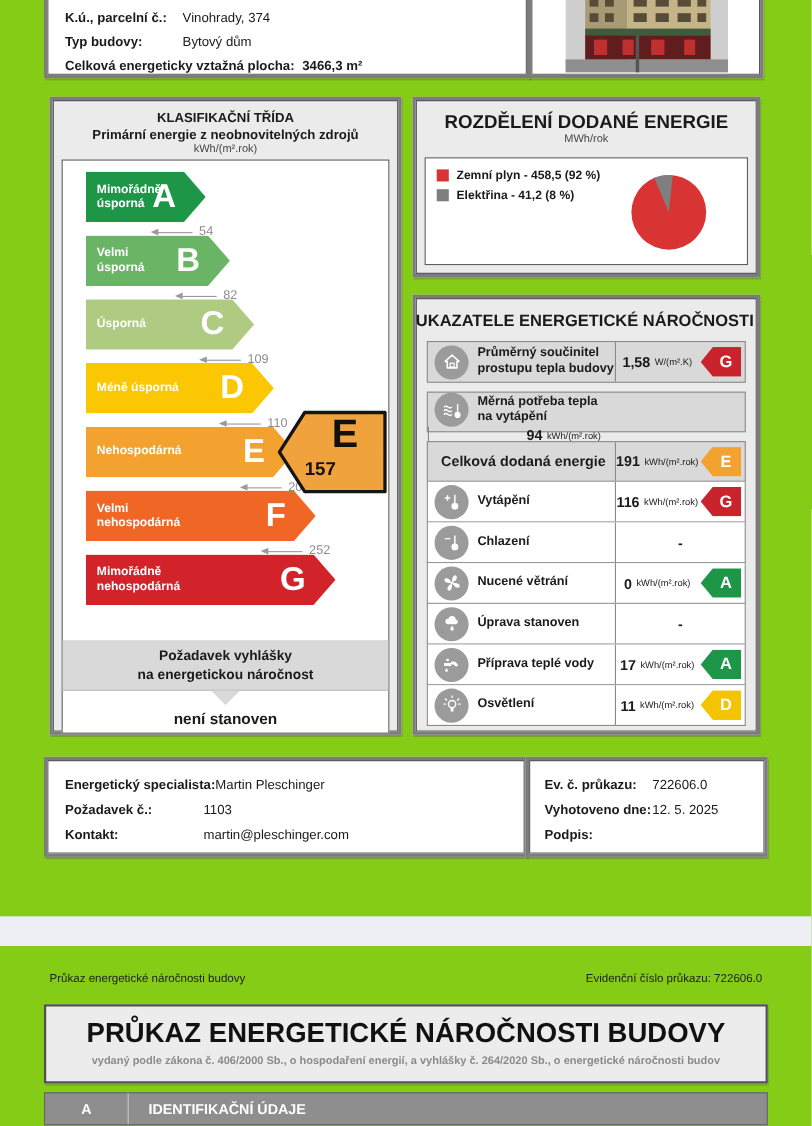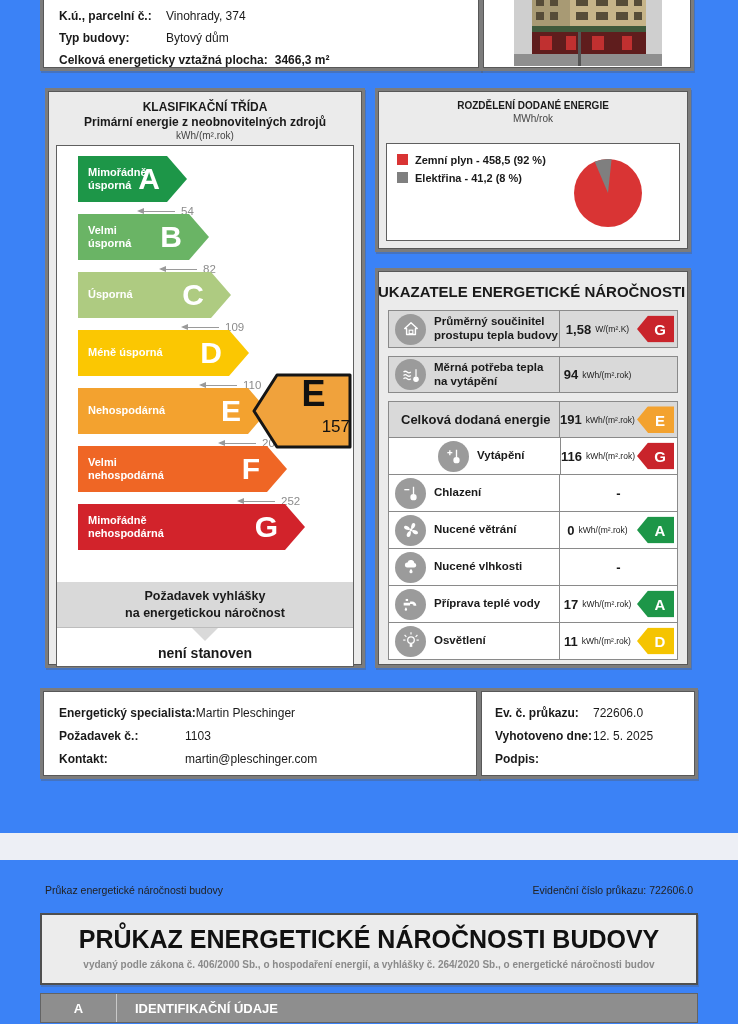--- a/index.html
+++ b/index.html
@@ -1,16 +1,16 @@
 <!DOCTYPE html>
 <html><head>
 <meta charset="utf-8">
 <style>
   html,body{margin:0;padding:0;background:#fff;}
-  .screen{position:relative;width:738px;height:1024px;overflow:hidden;background:#3b82f6;
+  .screen{position:relative;width:738px;height:1024px;overflow:hidden;background:#84cc16;
           font-family:"Liberation Sans","DejaVu Sans",sans-serif;color:#1a1a1a;}
   *{box-sizing:border-box;}
 
   
   .box{position:absolute;background:#fff;border:3px solid #7c7c7c;box-shadow:inset 0 0 0 1px #585858, 1px 2px 0 rgba(90,90,90,.35);}
   .panel{position:absolute;background:#ebebeb;border:3px solid #7c7c7c;box-shadow:inset 0 0 0 1px #585858, 1px 2px 0 rgba(90,90,90,.35);}
   .inner{position:absolute;background:#fff;border:1px solid #5f5f5f;}
 
   
   .info-box{left:40px;top:-24px;width:442px;height:95px;padding:30px 14px 0 16px;font-size:12px;}
@@ -36,21 +36,21 @@
   .alabel{padding-left:10px;font-size:11px;font-weight:bold;line-height:1.2;white-space:pre-line;max-width:118px;}
   .aletter{position:absolute;right:27px;top:50%;transform:translateY(-50%);font-size:30px;font-weight:bold;line-height:1;}
   .c-a{background:#1d9648;} .c-b{background:#6ab465;} .c-c{background:#aecb81;}
   .c-d{background:#fbc702;} .c-e{background:#f3a22f;} .c-f{background:#ef6625;} .c-g{background:#d2232b;}
   .th{position:absolute;display:flex;align-items:center;gap:6px;color:#8c8c8c;font-size:11.5px;height:12px;}
   .th .line{width:36px;height:1px;background:#9a9a9a;position:relative;}
   .th .line::before{content:'';position:absolute;left:-2px;top:-3px;border-right:7px solid #9a9a9a;
                     border-top:3.5px solid transparent;border-bottom:3.5px solid transparent;}
   .marker{position:absolute;left:194px;top:226px;width:102px;height:78px;}
   .marker .mE{position:absolute;left:26px;right:3px;top:3px;text-align:center;font-size:36px;font-weight:bold;color:#111;line-height:1.05;}
-  .marker .mV{position:absolute;left:26px;right:3px;top:45px;text-align:right;font-size:17px;font-weight:normal;color:#111;}
+  .marker .mV{position:absolute;left:26px;right:3px;top:45px;text-align:left;font-size:17px;font-weight:bold;color:#111;}
   .req{position:absolute;left:0;right:0;top:436px;height:46px;background:#d9d9d9;border-bottom:1px solid #bdbdbd;
        display:flex;align-items:center;justify-content:center;text-align:center;
        font-size:12.5px;font-weight:bold;white-space:pre-line;line-height:1.3;}
   .req-notch{position:absolute;top:482px;left:50%;transform:translateX(-50%);width:0;height:0;
              border-left:13px solid transparent;border-right:13px solid transparent;border-top:13px solid #d9d9d9;}
   .req-val{position:absolute;left:0;right:0;top:499px;text-align:center;font-size:14px;font-weight:bold;}
 
   
   .dist-panel{left:375px;top:88px;width:316px;height:164px;}
   .dist-inner{left:8px;right:8px;top:52px;bottom:8px;}
@@ -249,21 +249,21 @@
 
       <div class="req">Požadavek vyhlášky
 na energetickou náročnost</div>
       <div class="req-notch"></div>
       <div class="req-val">není stanoven</div>
     </div>
   </div>
 
   <div class="panel dist-panel">
     <div class="ph">
-      <div class="pt" style="font-size:10px;">ROZDĚLENÍ DODANÉ ENERGIE</div>
+      <div class="pt" style="font-size:17px;">ROZDĚLENÍ DODANÉ ENERGIE</div>
       <div class="pu">MWh/rok</div>
     </div>
     <div class="inner dist-inner">
       <div class="legend">
         <div class="leg-row">
           <span class="leg-sq" style="background:#d93434;"></span>
           <span>Zemní plyn - 458,5 (92 %)</span>
         </div>
         <div class="leg-row">
           <span class="leg-sq" style="background:#7f7f7f;"></span>
@@ -292,21 +292,21 @@
           <span class="ilabel">Průměrný součinitel
 prostupu tepla budovy</span>
         </div>
         <div class="cell-value">
           <span class="num">1,58</span>
           <span class="unit">W/(m².K)</span>
           <span class="badge b-g">G</span>
         </div>
       </div>
 
-      <div class="irow shaded" style="top:46px;height:37px;">
+      <div class="irow shaded" style="top:46px;height:37px;flex-direction:column;">
         <div class="cell-label">
           <span class="icon-circle">
             <svg viewBox="0 0 24 24" width="20" height="20" fill="none" stroke="#fff" stroke-width="1.5">
                 <path d="M3 8.5q2.2-2 4.4 0t4.4 0"></path>
                 <path d="M3 12.5q2.2-2 4.4 0t4.4 0"></path>
                 <path d="M3 16.5q2.2-2 4.4 0t4.4 0"></path>
                 <line x1="18" y1="5" x2="18" y2="14"></line>
                 <circle cx="18" cy="17" r="2.6" fill="#fff"></circle>
               </svg>
           </span>
@@ -323,21 +323,21 @@
         <div class="cell-label">
           <span class="ilabel big">Celková dodaná energie</span>
         </div>
         <div class="cell-value">
           <span class="num">191</span>
           <span class="unit">kWh/(m².rok)</span>
           <span class="badge b-e">E</span>
         </div>
       </div>
 
-      <div class="irow joined" style="top:128px;height:37px;padding-left:43px;">
+      <div class="irow joined" style="top:128px;height:37px;">
         <div class="cell-label">
           <span class="icon-circle">
             <svg viewBox="0 0 24 24" width="20" height="20" fill="none" stroke="#fff" stroke-width="1.6">
                 <line x1="4" y1="8" x2="10" y2="8"></line>
                 <line x1="7" y1="5" x2="7" y2="11"></line>
                 <line x1="15" y1="4.5" x2="15" y2="14"></line>
                 <circle cx="15" cy="17" r="3" fill="#fff"></circle>
               </svg>
           </span>
           <span class="ilabel">Vytápění</span>
@@ -386,21 +386,21 @@
       </div>
 
       <div class="irow joined" style="top:239px;height:37px;">
         <div class="cell-label">
           <span class="icon-circle">
             <svg viewBox="0 0 24 24" width="20" height="20">
                 <path d="M7.5 12.5a3 3 0 0 1 .3-6 4.2 4.2 0 0 1 8.2.8 2.6 2.6 0 0 1-.6 5.2z" fill="#fff"></path>
                 <path d="M12 14c1.3 1.9 1.9 2.8 1.9 3.7a1.9 1.9 0 1 1-3.8 0c0-.9.6-1.8 1.9-3.7z" fill="#fff"></path>
               </svg>
           </span>
-          <span class="ilabel">Nucené vlhkosti</span>
+          <span class="ilabel">Úprava stanoven</span>
         </div>
         <div class="cell-value nopad">
           <span class="num">-</span>
         </div>
       </div>
 
       <div class="irow joined" style="top:276px;height:37px;">
         <div class="cell-label">
           <span class="icon-circle">
             <svg viewBox="0 0 24 24" width="22" height="22" fill="#fff">

